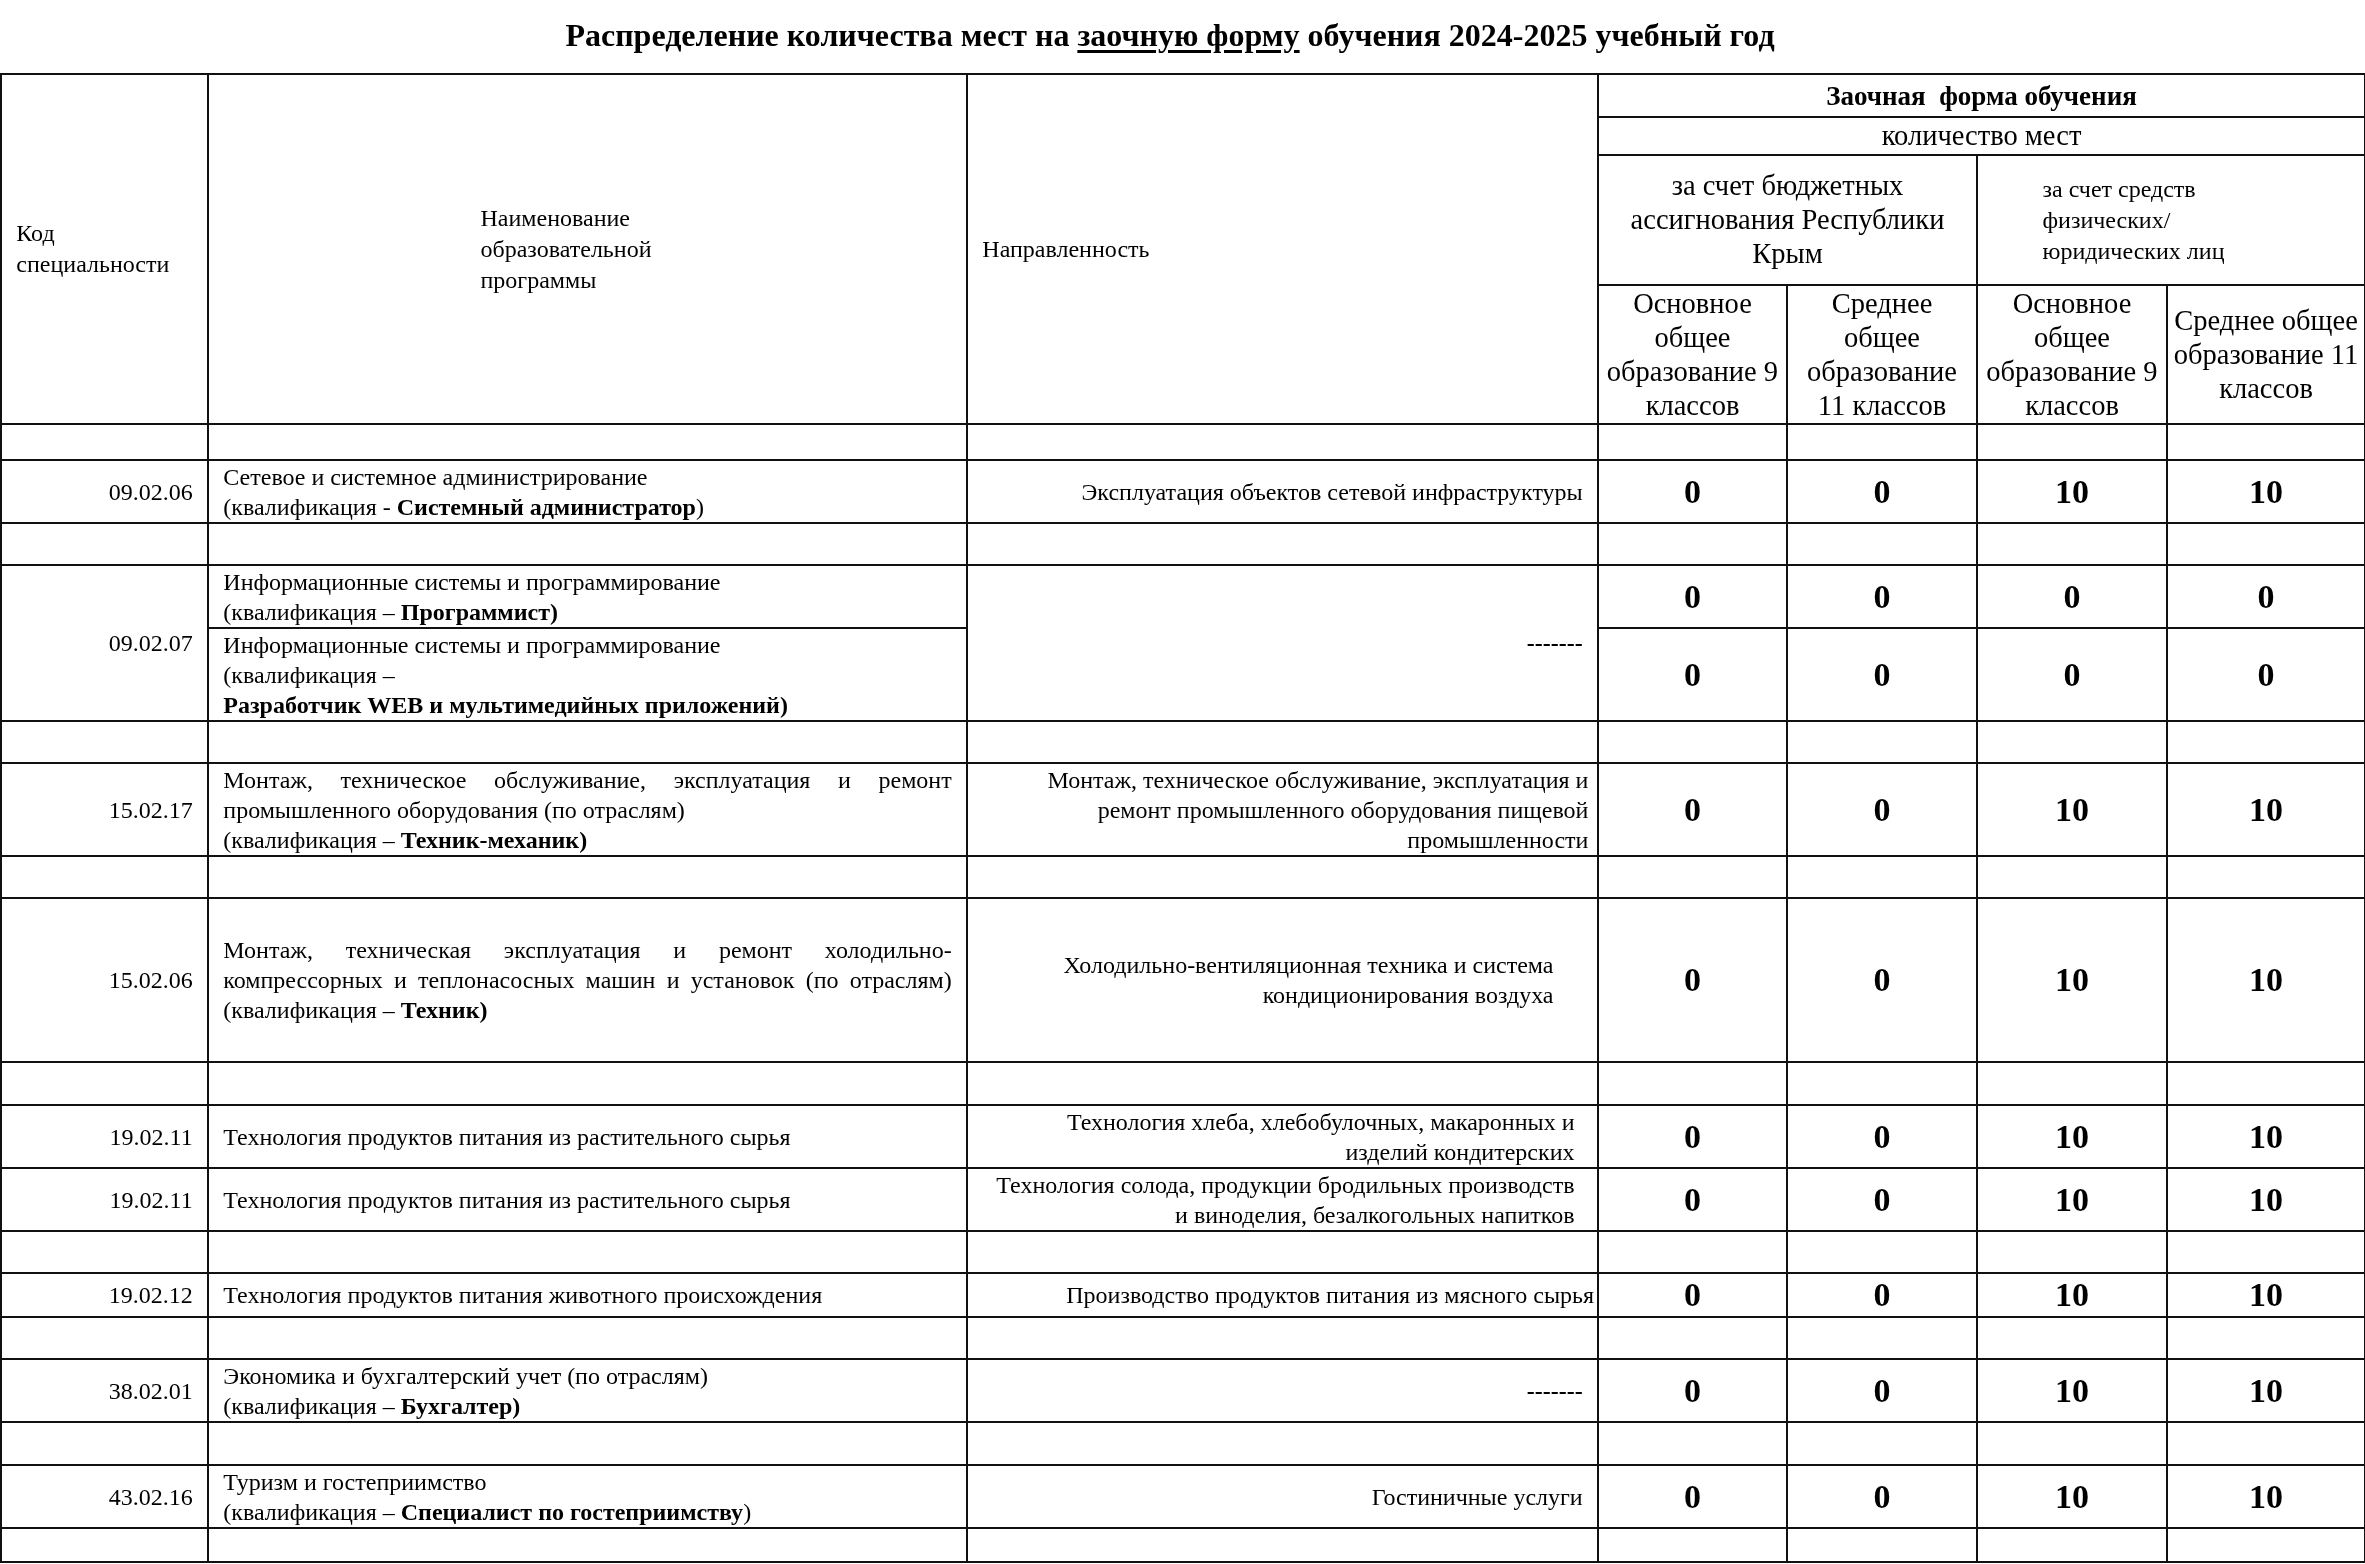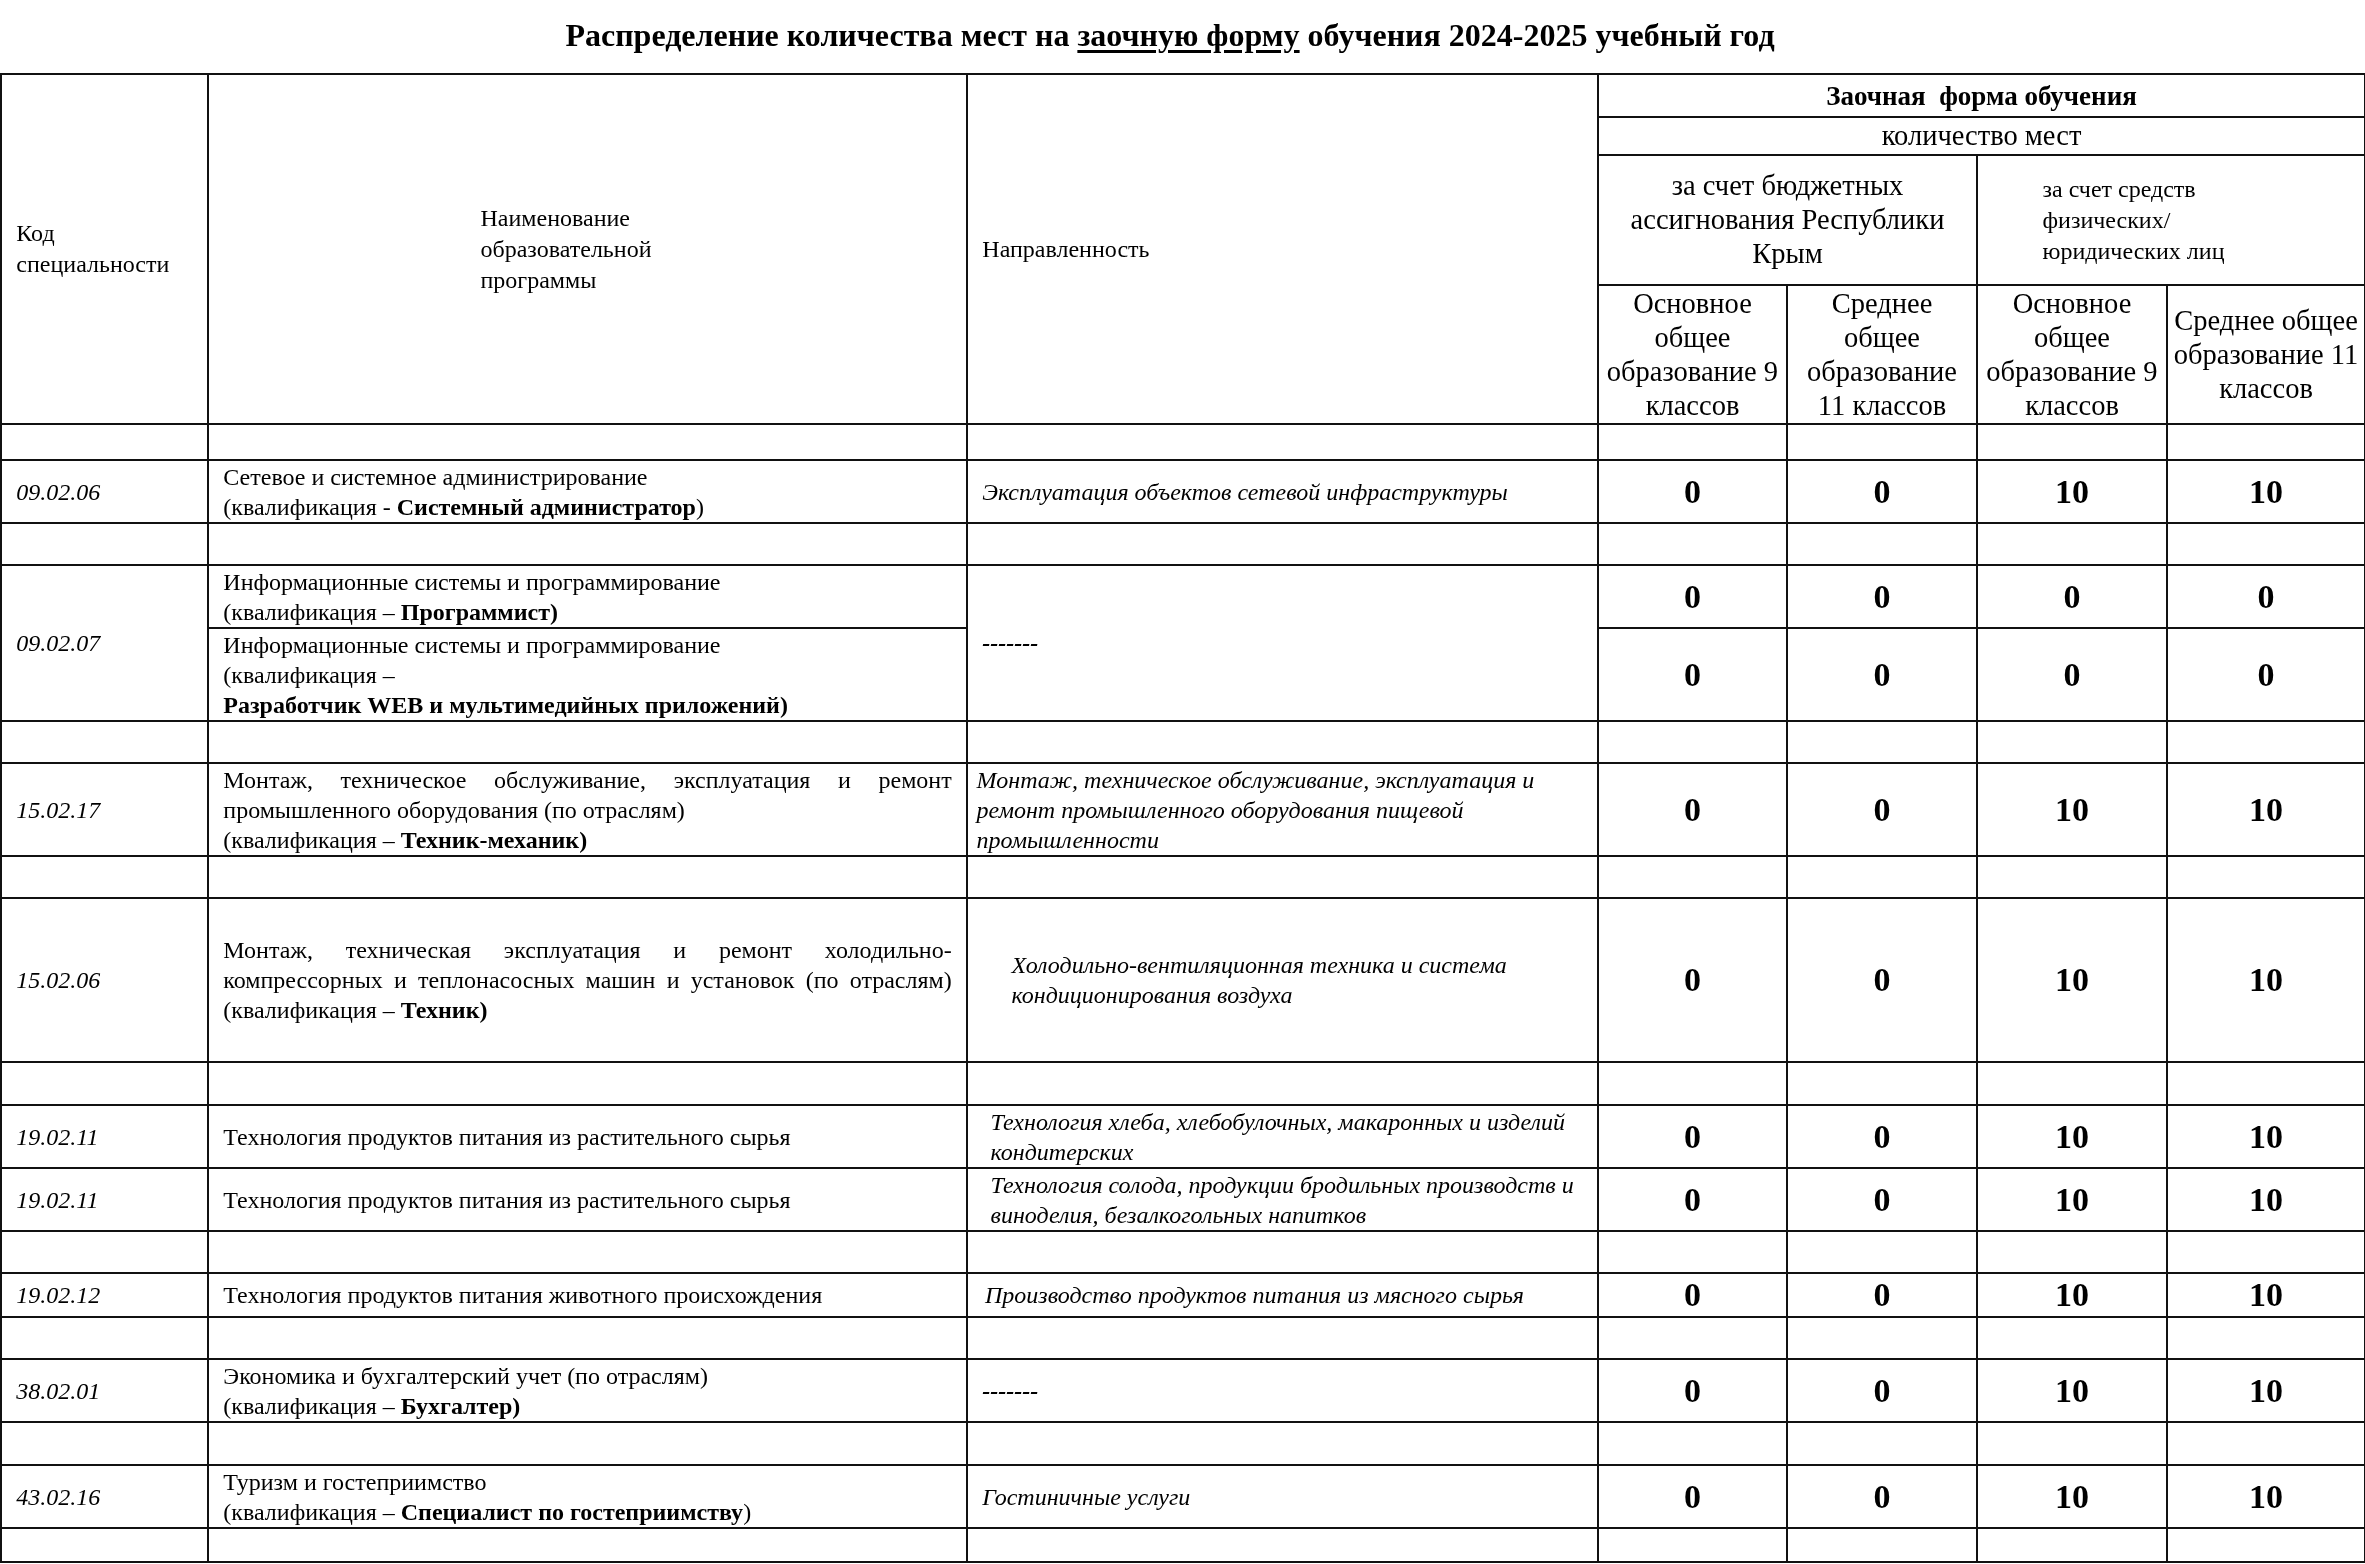--- a/index.html
+++ b/index.html
@@ -3,21 +3,21 @@
 <meta charset="utf-8">
 <style>
   html, body { margin:0; padding:0; background:#ffffff; }
   body { width:2366px; height:1565px; position:relative; overflow:hidden;
          font-family:"Liberation Serif", "DejaVu Serif", serif; color:#000; }
   .title { position:absolute; left:0; top:10px; width:2340px; height:50px; text-align:center;
            font-weight:bold; font-size:32px; line-height:50px; }
   .title u { text-decoration:underline; text-decoration-thickness:2.9px; text-underline-offset:4.3px; }
   table { position:absolute; left:0; top:73px; width:2363px; border-collapse:collapse; table-layout:fixed; }
   td { border:2.1px solid #111; padding:0 14.3px; vertical-align:middle; font-size:24px; line-height:30px; }
-  .c { text-align:left;font-style:italic; }
+  .c { text-align:right; }
   .hdr { font-size:24px; line-height:31px; }
   .hdr-big { font-size:28.5px; line-height:34px; text-align:center; }
   .hdr-bold { font-weight:bold; font-size:27px; text-align:center; }
   .num { text-align:center; font-weight:bold; font-size:34px; }
   .name { text-align:left; }
   .just { text-align:justify; text-align-last:left; }
   .dash { font-weight:bold; }
   b { font-weight:bold; }
 </style>
 </head>
@@ -200,21 +200,21 @@
         <td></td>
         <td></td>
         <td></td>
         <td></td>
         <td></td>
       </tr>
 
   <tr style="height:44px">
     <td class="c">19.02.12</td>
     <td class="name">Технология продуктов питания животного происхождения</td>
-    <td class="c" style="padding:0 17px">Производство продуктов питания из мясного сырья</td>
+    <td class="c" style="padding:0 3px">Производство продуктов питания из мясного сырья</td>
     <td class="num">0</td>
     <td class="num">0</td>
     <td class="num">10</td>
     <td class="num">10</td>
   </tr>
   <tr style="height:42px">
         <td></td>
         <td></td>
         <td></td>
         <td></td>

